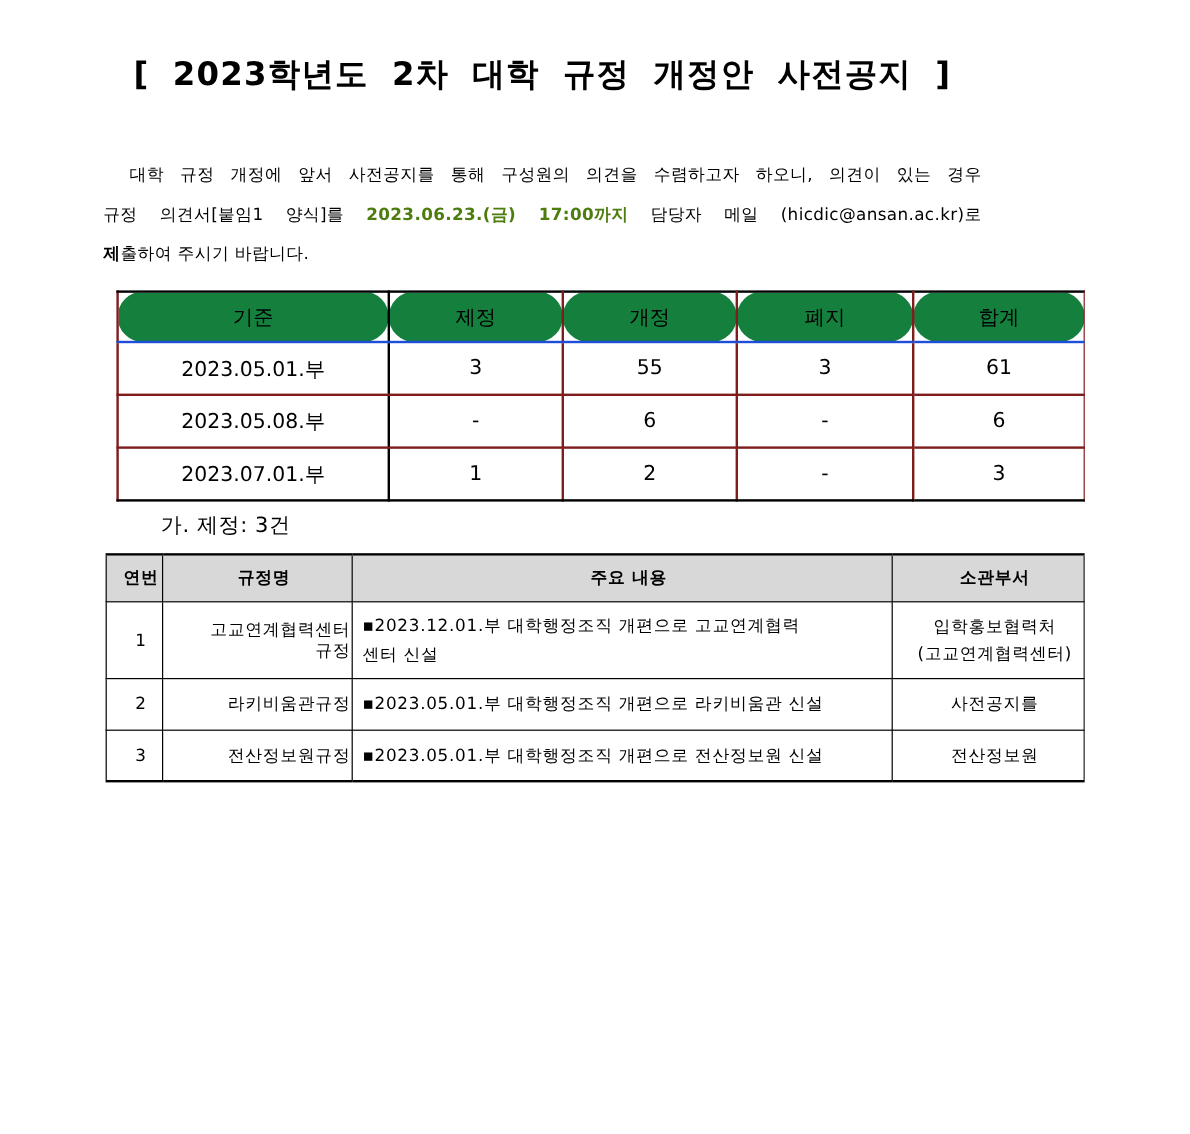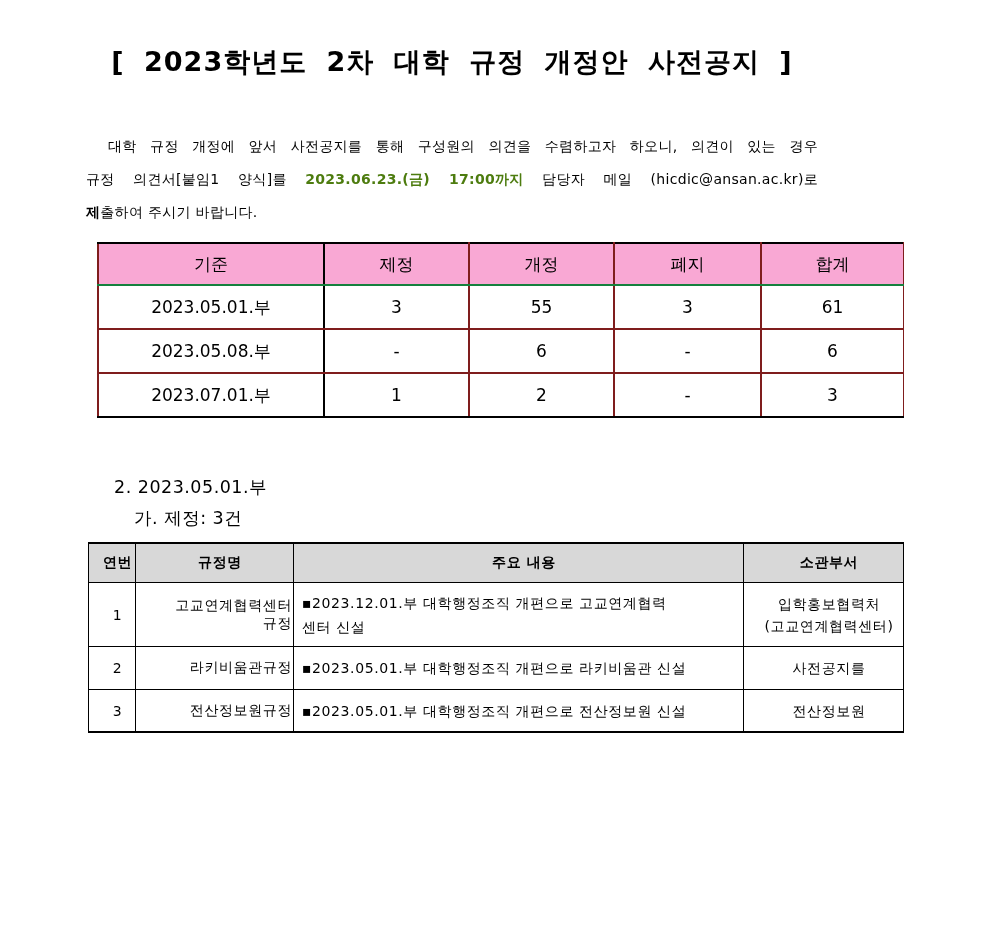--- a/index.html
+++ b/index.html
@@ -43,24 +43,25 @@
   th, td { overflow: hidden; }
 
   .t1 {
     margin: 13px 0 0 97px;
     width: 806px;
     font-size: 17px;
     text-align: center;
   }
   .t1 th, .t1 td { border: 2px solid #7f1d1d; font-weight: normal; }
   .t1 thead th {
-    background: #f9a8d4;
+    background: #15803d;
     height: 38px;
     border-top: 2px solid #000;
-    border-bottom: 2px solid #15803d;
+    border-bottom: 2px solid #1d4ed8;
+    border-radius: 21px;
   }
   .t1 tbody td { height: 40px; }
   .t1 tbody tr:last-child td { border-bottom: 2px solid #000; }
   .t1 th.c0, .t1 td.c0 { border-right: 2px solid #000; }
 
   .sec2-heading {
     margin: 57px 0 0 114px;
     font-size: 17.5px;
     letter-spacing: 0.5px;
   }
@@ -153,21 +154,20 @@
       <tr>
         <td class="c0">2023.07.01.부</td>
         <td>1</td>
         <td>2</td>
         <td>-</td>
         <td>3</td>
       </tr>
     </tbody>
   </table>
 
-  <div class="sec2-heading">2. 2023.05.01.부</div>
   <div class="sec2-subheading">가. 제정: 3건</div>
 
   <table class="t2">
     <colgroup>
       <col style="width:47px">
         <col style="width:158px">
         <col style="width:450px">
         <col style="width:160px">
     </colgroup>
     <thead>

